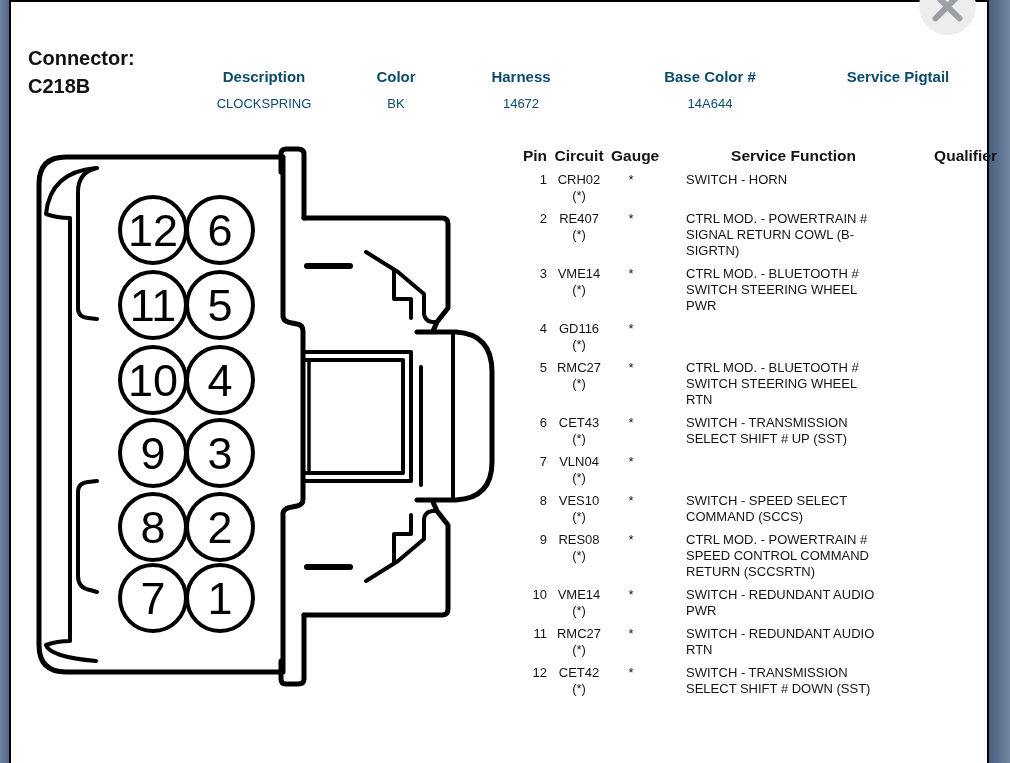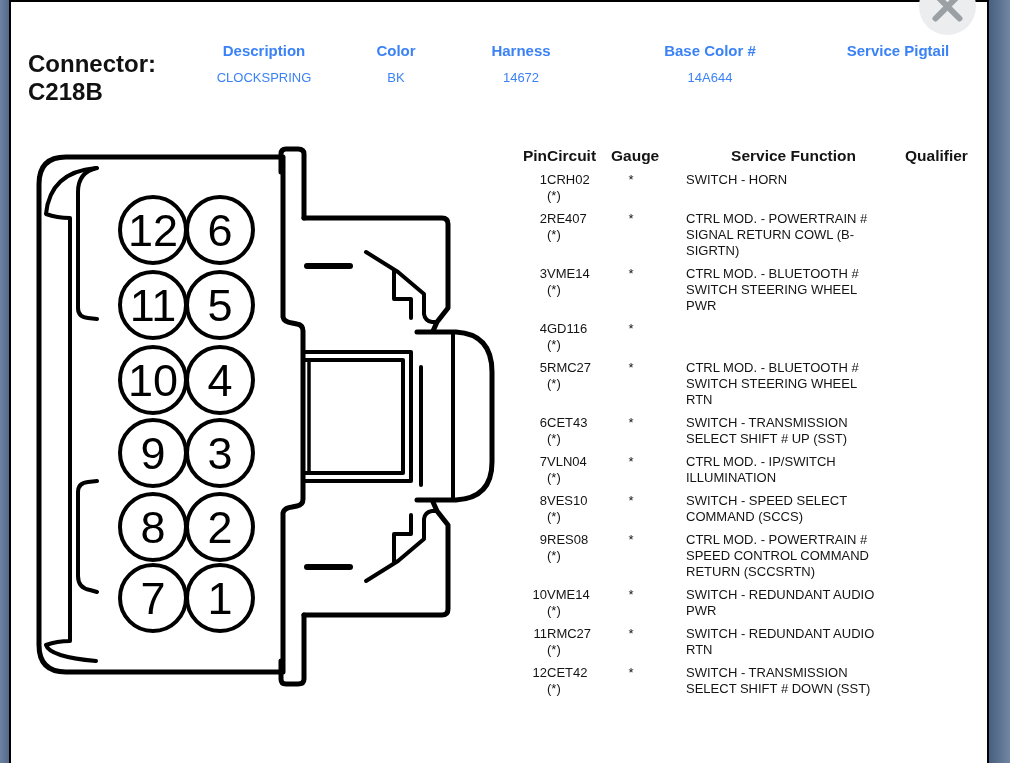--- a/index.html
+++ b/index.html
@@ -16,39 +16,39 @@
   .edge{position:absolute;background:#000;}
   .edge.l{left:9px;top:0;bottom:0;width:2px;}
   .edge.r{right:21px;top:0;bottom:0;width:2px;}
   .edge.t{left:11px;right:23px;top:0;height:2px;}
   
   .close-btn{
     position:absolute;left:919px;top:-22px;width:57px;height:57px;
     border-radius:50%;background:#ecedef;z-index:5;cursor:pointer;
   }
   
-  .hdr-connector{position:absolute;left:28px;top:44px;font-size:24px;font-weight:bold;color:#111;line-height:28px;margin-top:6px;}
-  .hdr-col{position:absolute;top:42px;width:170px;transform:translateX(-50%);text-align:center;color:#3b82f6;}
+  .hdr-connector{position:absolute;left:28px;top:44px;font-size:20px;font-weight:bold;color:#111;line-height:28px;}
+  .hdr-col{position:absolute;top:68px;width:170px;transform:translateX(-50%);text-align:center;color:#0c4a6e;}
   .hdr-col .lbl{font-size:15px;font-weight:bold;line-height:18px;}
   .hdr-col .val{font-size:13px;line-height:18px;margin-top:9px;}
   
   .diagram-svg{position:absolute;left:0;top:0;width:1010px;height:763px;}
   .diagram-svg path, .diagram-svg circle{fill:none;stroke:#000;}
   .pin-num{font-family:"Liberation Sans",sans-serif;font-size:45px;fill:#000;text-anchor:middle;}
   
   .pin-table{position:absolute;left:515px;top:146px;width:482px;color:#141414;}
   .t-head{display:flex;font-weight:bold;font-size:15.5px;line-height:19px;margin-bottom:7px;}
   .t-row{display:flex;font-size:13px;line-height:16px;margin-bottom:7px;}
   .c-pin{width:32px;text-align:right;flex:none;}
-  .c-circ{width:64px;flex:none;}
+  .c-circ{width:64px;text-align:center;flex:none;}
   .c-gauge{width:40px;text-align:center;flex:none;}
   .c-sp1{width:35px;flex:none;}
   .c-fn{width:215px;flex:none;white-space:pre-line;}
   .c-sp2{width:4px;flex:none;}
-  .c-q{width:92px;text-align:left;flex:none;}
+  .c-q{width:92px;text-align:right;flex:none;}
   .t-head .c-fn{text-align:center;white-space:nowrap;}
 </style>
 </head>
 <body>
 
 <div class="strip left"></div>
 <div class="strip right"></div>
 <div class="edge l"></div>
 <div class="edge r"></div>
 <div class="edge t"></div>
@@ -242,22 +242,20 @@
   </div>
 
   <div class="t-row">
     <div class="c-pin">7</div>
     <div class="c-circ">
       <div>VLN04</div>
       <div>(*)</div>
     </div>
     <div class="c-gauge">*</div>
     <div class="c-sp1"></div>
-    <div class="c-fn">CTRL MOD. - IP/SWITCH
-ILLUMINATION</div>
     <div class="c-sp2"></div>
     <div class="c-q"></div>
   </div>
 
   <div class="t-row">
     <div class="c-pin">8</div>
     <div class="c-circ">
       <div>VES10</div>
       <div>(*)</div>
     </div>

